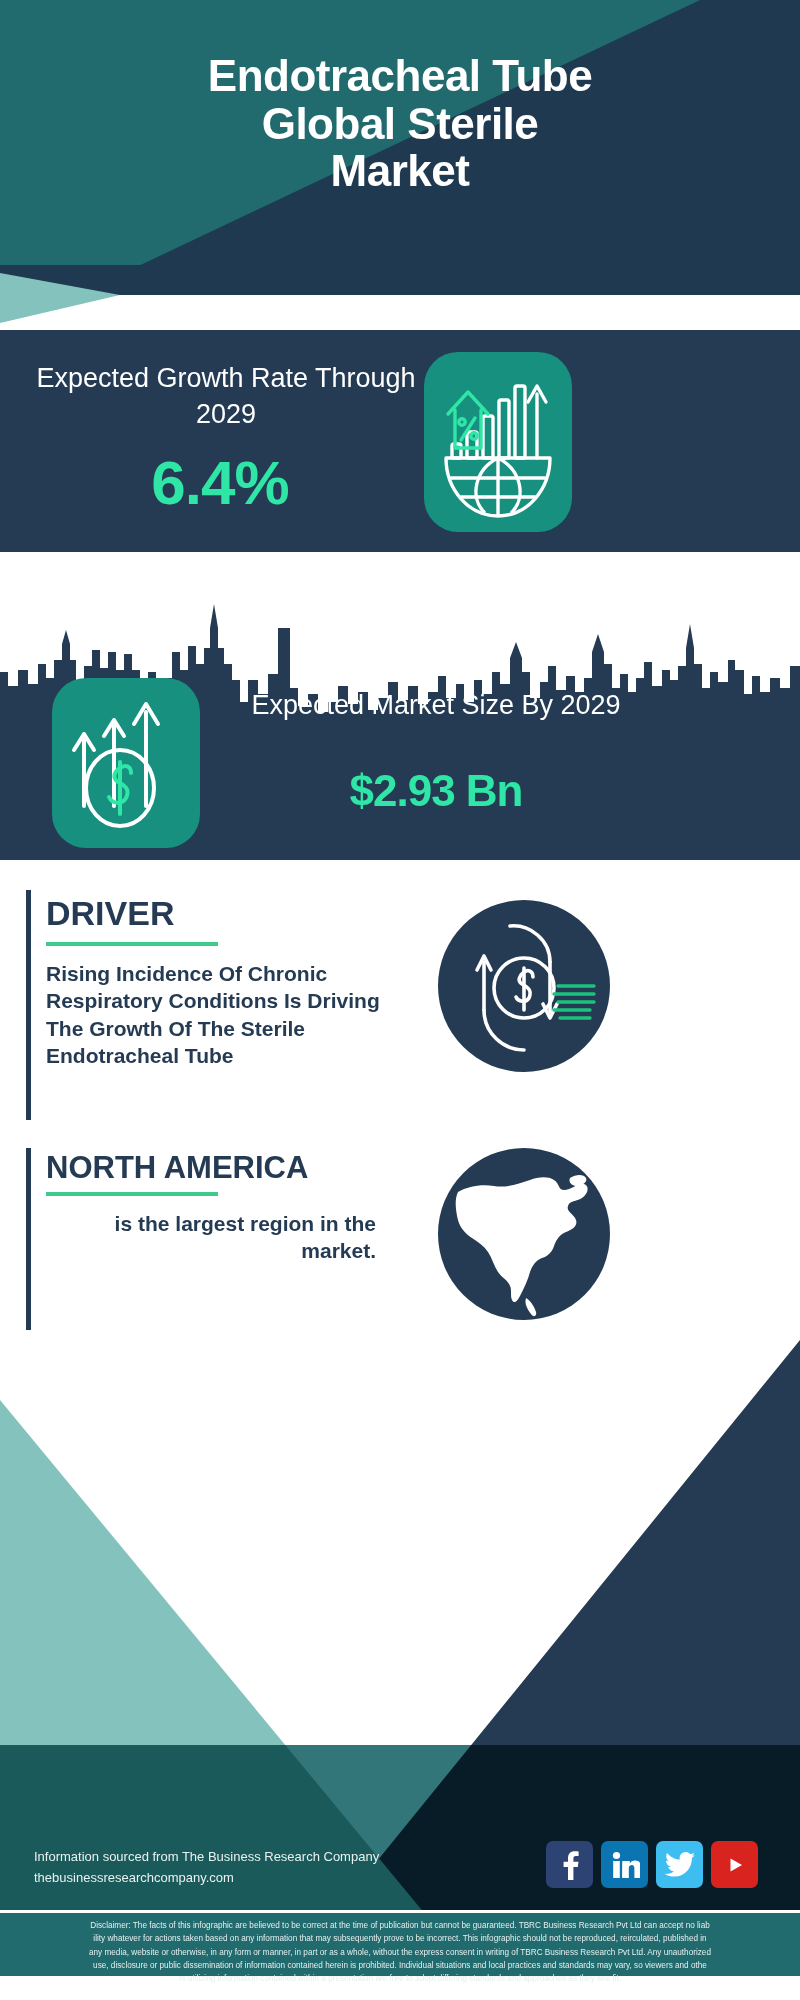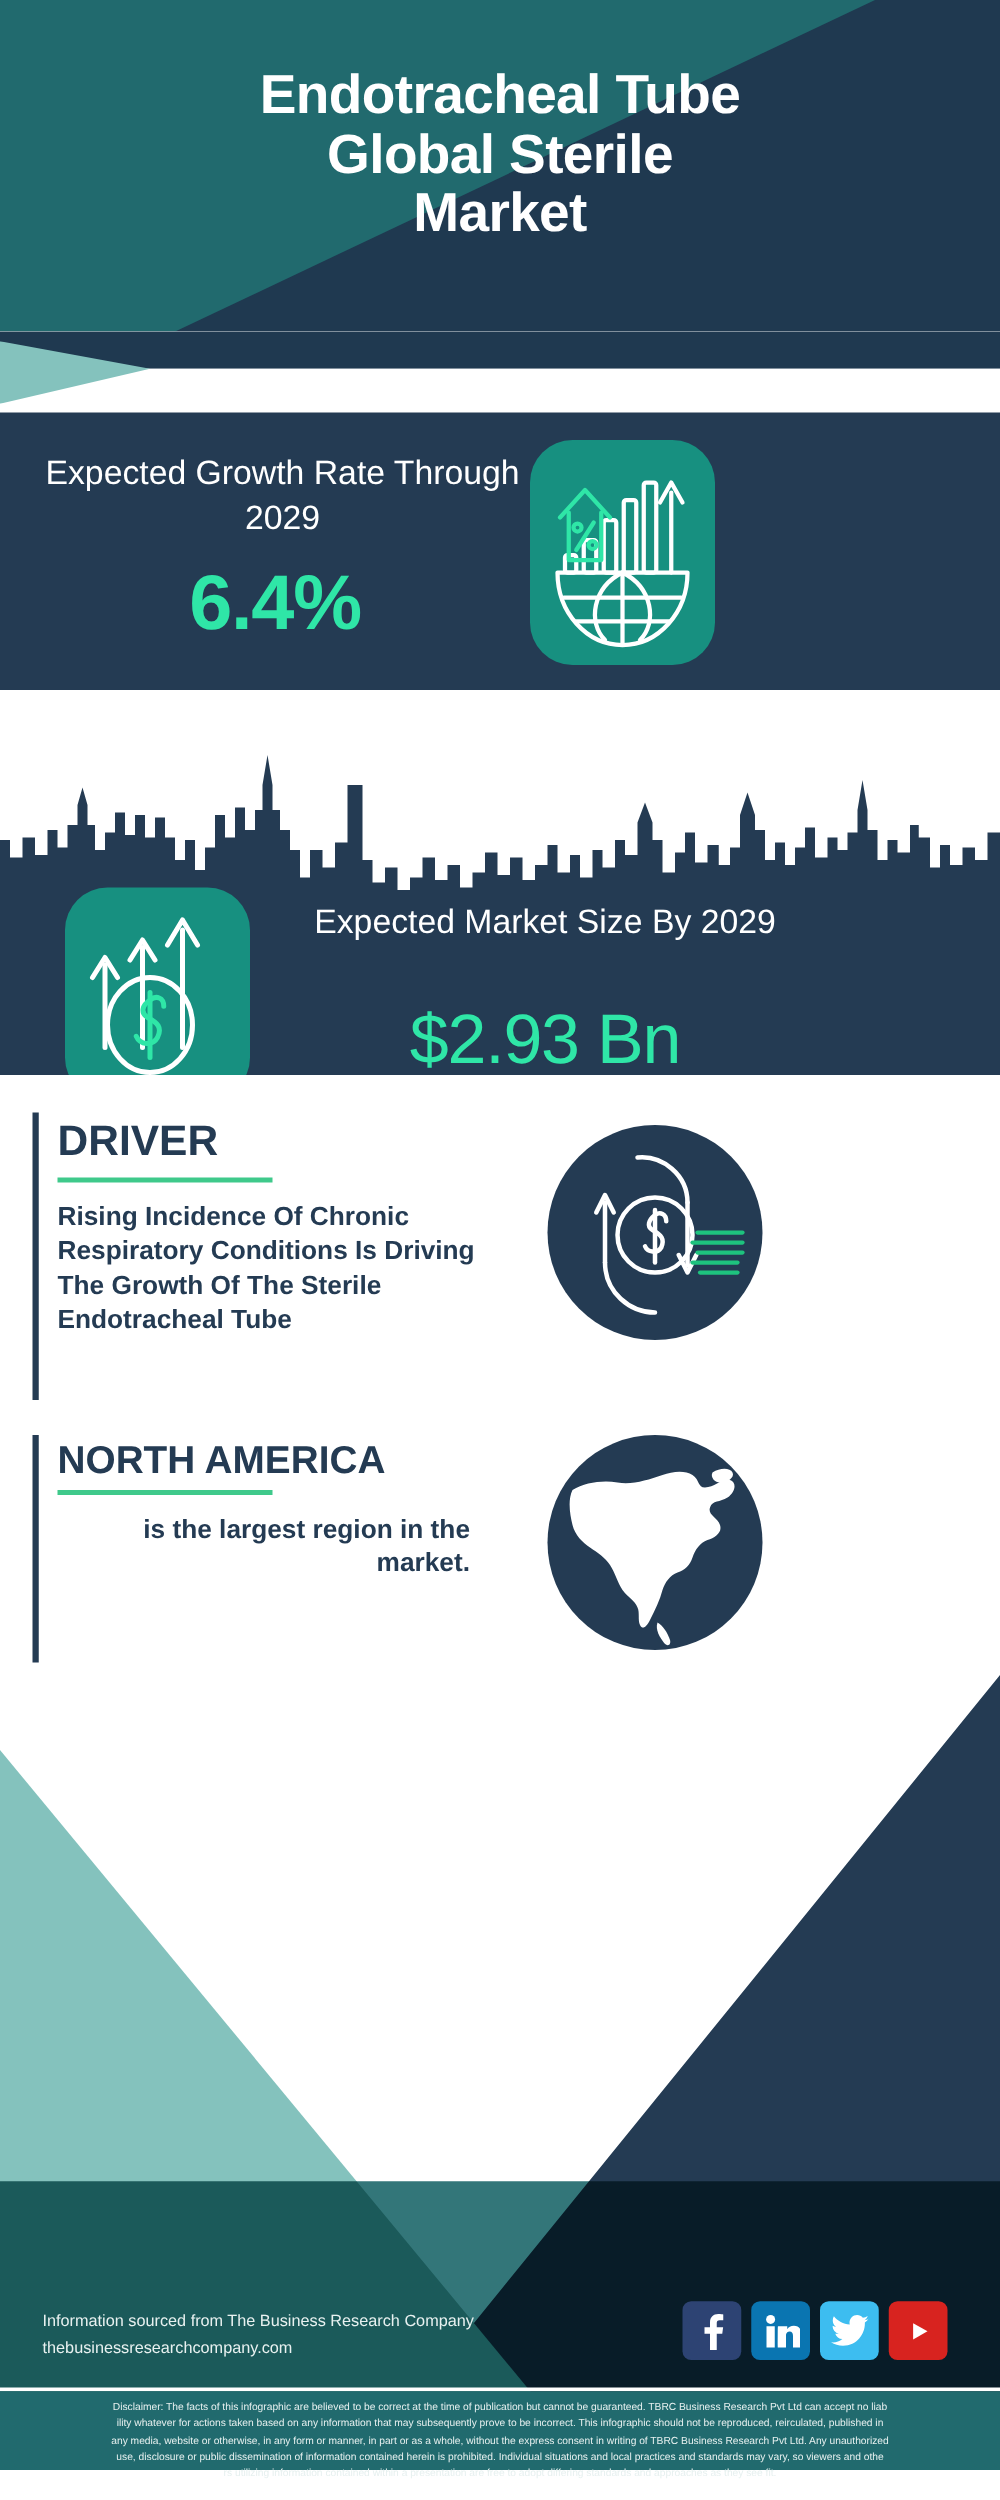--- a/index.html
+++ b/index.html
@@ -115,21 +115,21 @@
   .skyline-svg {
     position: absolute;
     left: 0; top: 0;
     width: 800px; height: 308px;
     display: block;
   }
 
   
   .marketsize {
     position: absolute;
-    left: 0; top: 698px;
+    left: 0; top: 666px;
     width: 800px; height: 194px;
     pointer-events: none;
   }
   .ms-icon-box {
     position: absolute;
     left: 52px; top: 12px;
     width: 148px; height: 170px;
     background: #179080;
     border-radius: 34px;
     pointer-events: auto;
@@ -143,22 +143,22 @@
     font-size: 27px;
     line-height: 1.33;
     pointer-events: auto;
   }
   .ms-value {
     position: absolute;
     left: 226px; top: 100px;
     width: 420px;
     text-align: center;
     color: #2fe6a7;
-    font-size: 56px;
-    font-weight: normal;
+    font-size: 44px;
+    font-weight: bold;
     letter-spacing: -1px;
     pointer-events: auto;
   }
 
   
   .content {
     position: absolute;
     left: 0; top: 860px;
     width: 800px; height: 800px;
     background: #ffffff;

